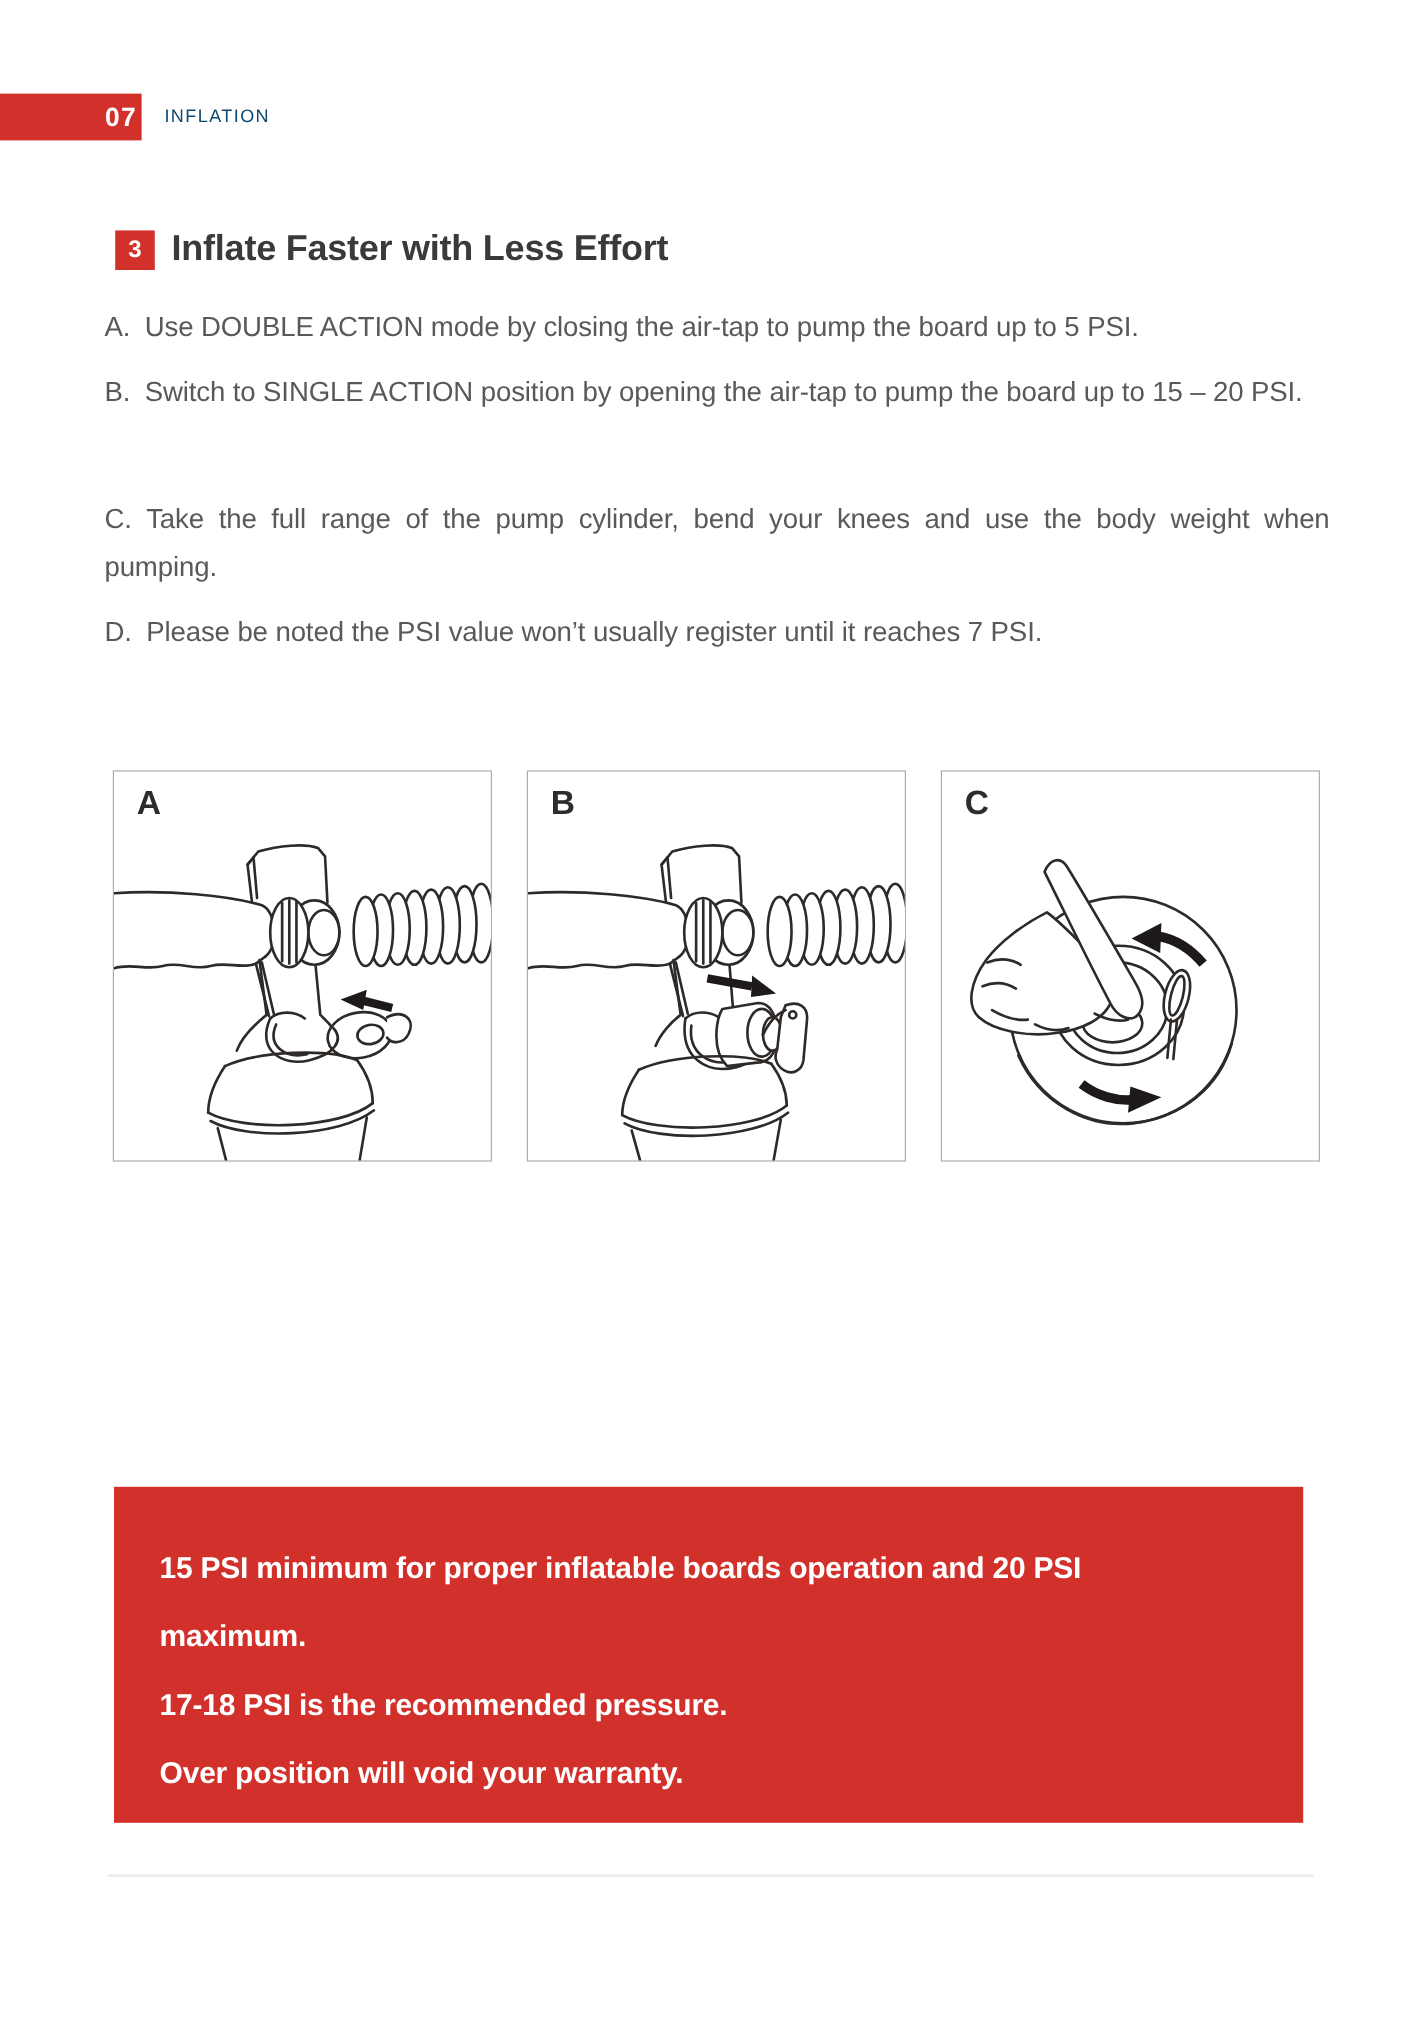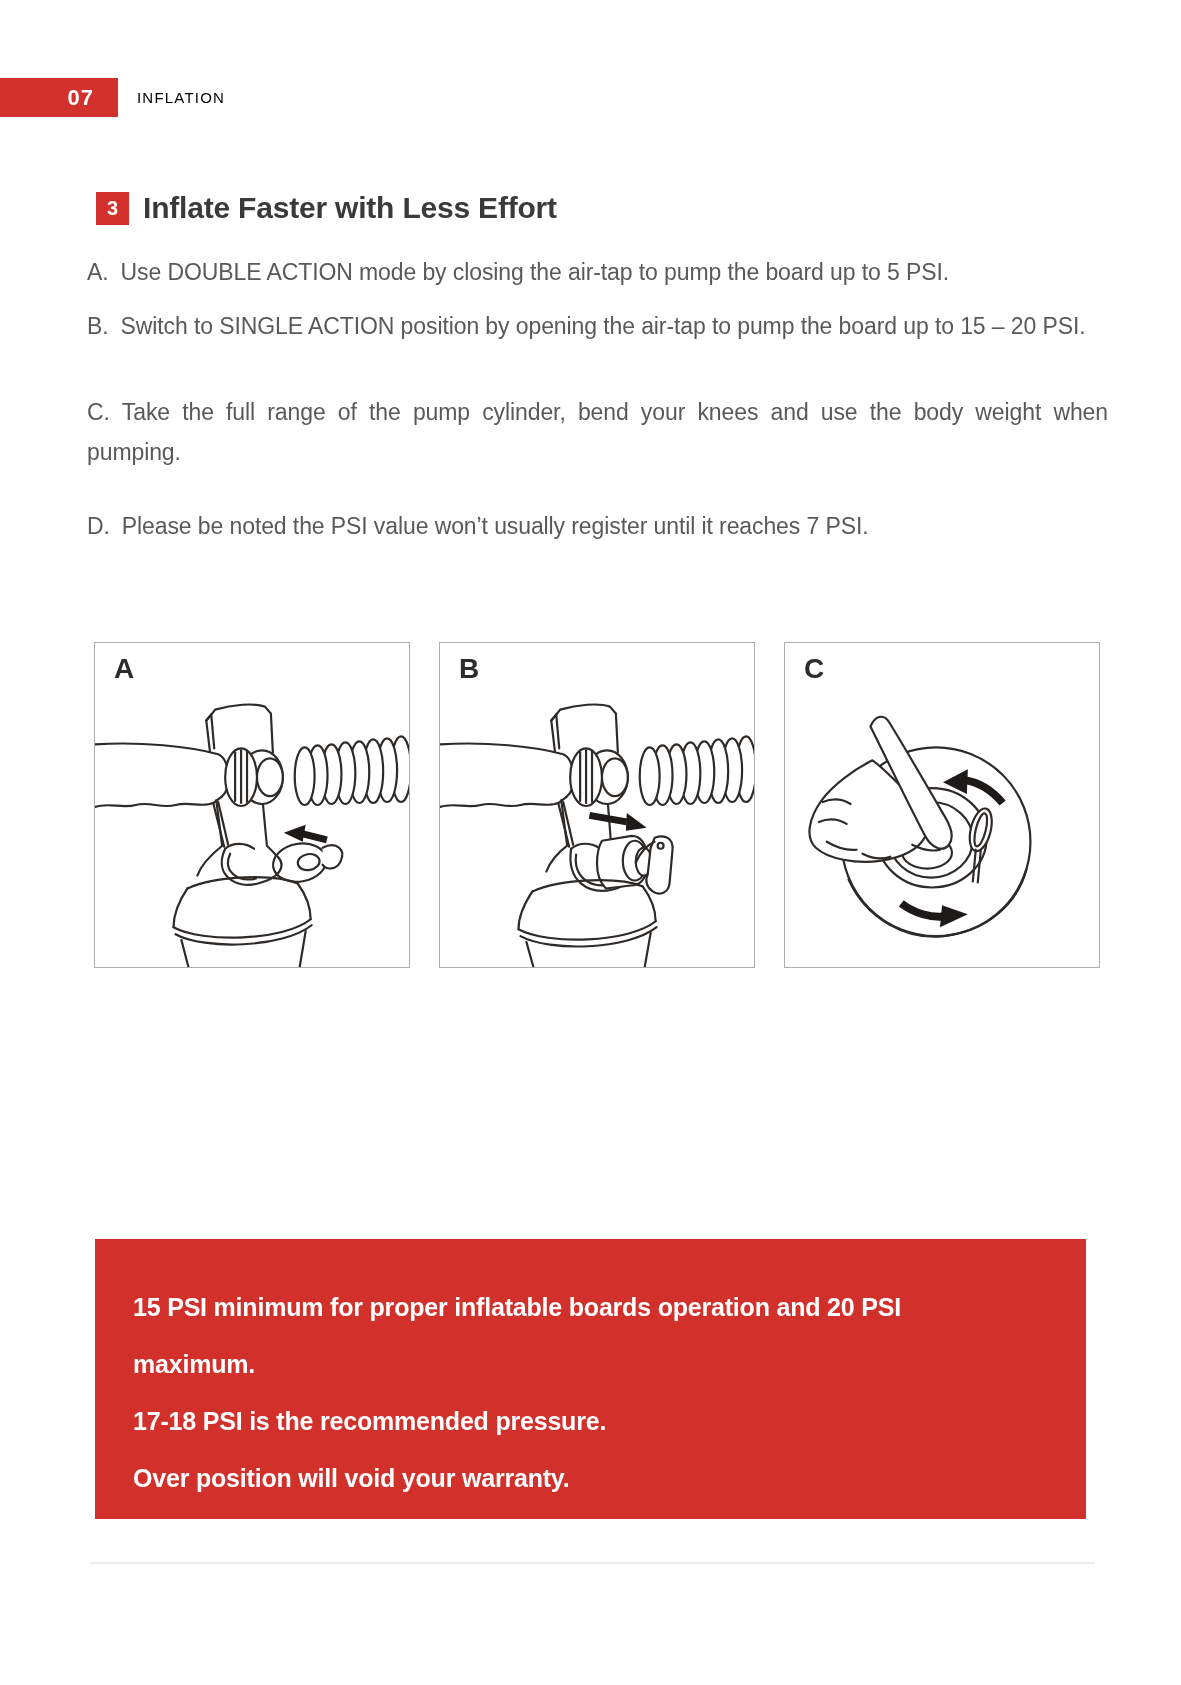--- a/index.html
+++ b/index.html
@@ -14,48 +14,48 @@
   html,body{margin:0;padding:0;background:#ffffff;}
   .page{
     position:relative;width:1181px;height:1685px;background:#ffffff;
     font-family:"Liberation Sans", sans-serif;overflow:hidden;
   }
   
   .page-num-badge{
     position:absolute;left:0;top:78px;width:118px;height:39px;
     background:var(--accent-red);color:#fff;
     display:flex;align-items:center;justify-content:flex-end;
-    padding-right:24px;box-sizing:border-box;
+    padding-right:4px;box-sizing:border-box;
     font-size:22px;font-weight:bold;letter-spacing:1px;
   }
   .section-label{
     position:absolute;left:137px;top:78px;height:39px;
     display:flex;align-items:center;
-    font-size:15px;color:#000000;letter-spacing:1.2px;
+    font-size:15px;color:#0c4a6e;letter-spacing:1.2px;
   }
   
   .heading{position:absolute;left:96px;top:191px;display:flex;align-items:center;}
   .heading-num{
     width:33px;height:33px;background:var(--accent-red);color:#fff;
     display:flex;align-items:center;justify-content:center;
     font-size:20px;font-weight:bold;flex:0 0 auto;
   }
   .heading-title{
     margin:0 0 0 14px;font-size:30px;font-weight:bold;color:var(--heading-text);
     letter-spacing:-0.2px;
   }
   
   .step{
     position:absolute;left:87px;width:1021px;margin:0;
     font-size:23px;line-height:40px;color:var(--body-text);letter-spacing:-0.1px;
   }
   .step-label{margin-right:12px;}
   .step-a{top:252px;}
   .step-b{top:306px;}
-  .step-c{top:392px;text-align:justify;}
+  .step-c{top:412px;text-align:justify;}
   .step-d{top:506px;}
   
   .figure{
     position:absolute;top:642px;width:316px;height:326px;margin:0;
     border:1px solid var(--figure-border);box-sizing:border-box;background:#fff;
   }
   .figure-a{left:94px;}
   .figure-b{left:439px;}
   .figure-c{left:784px;}
   .figure-label{

